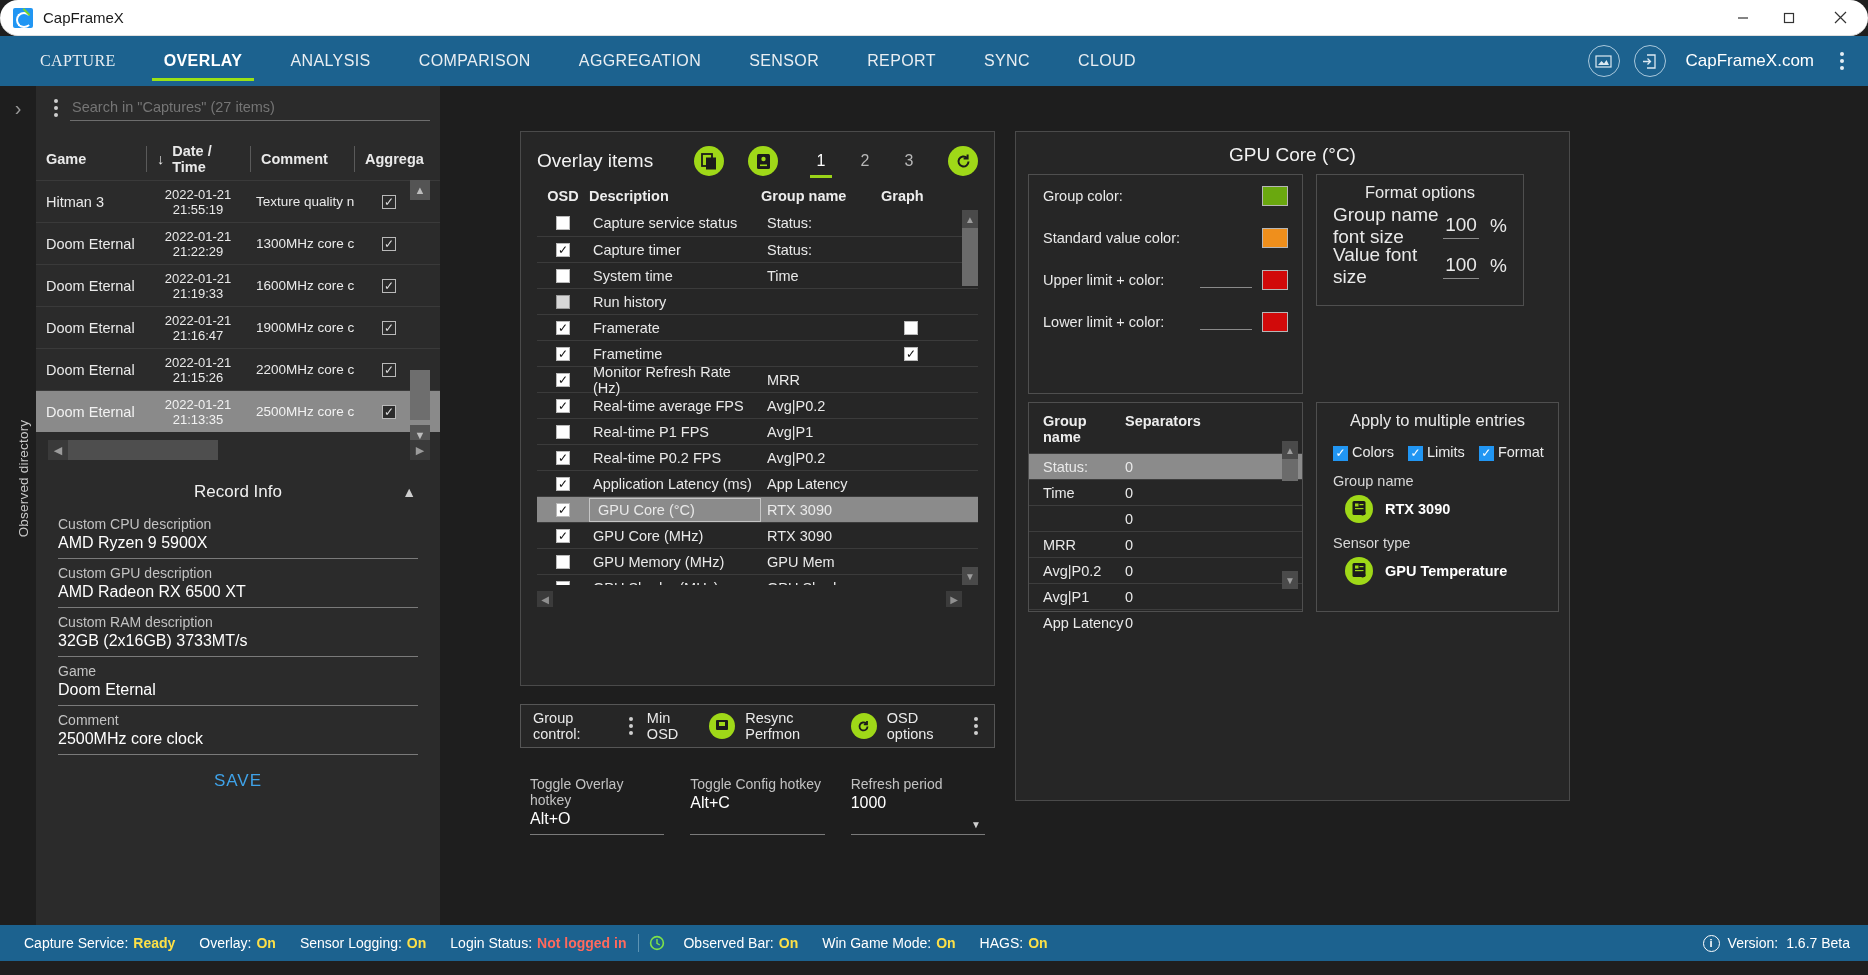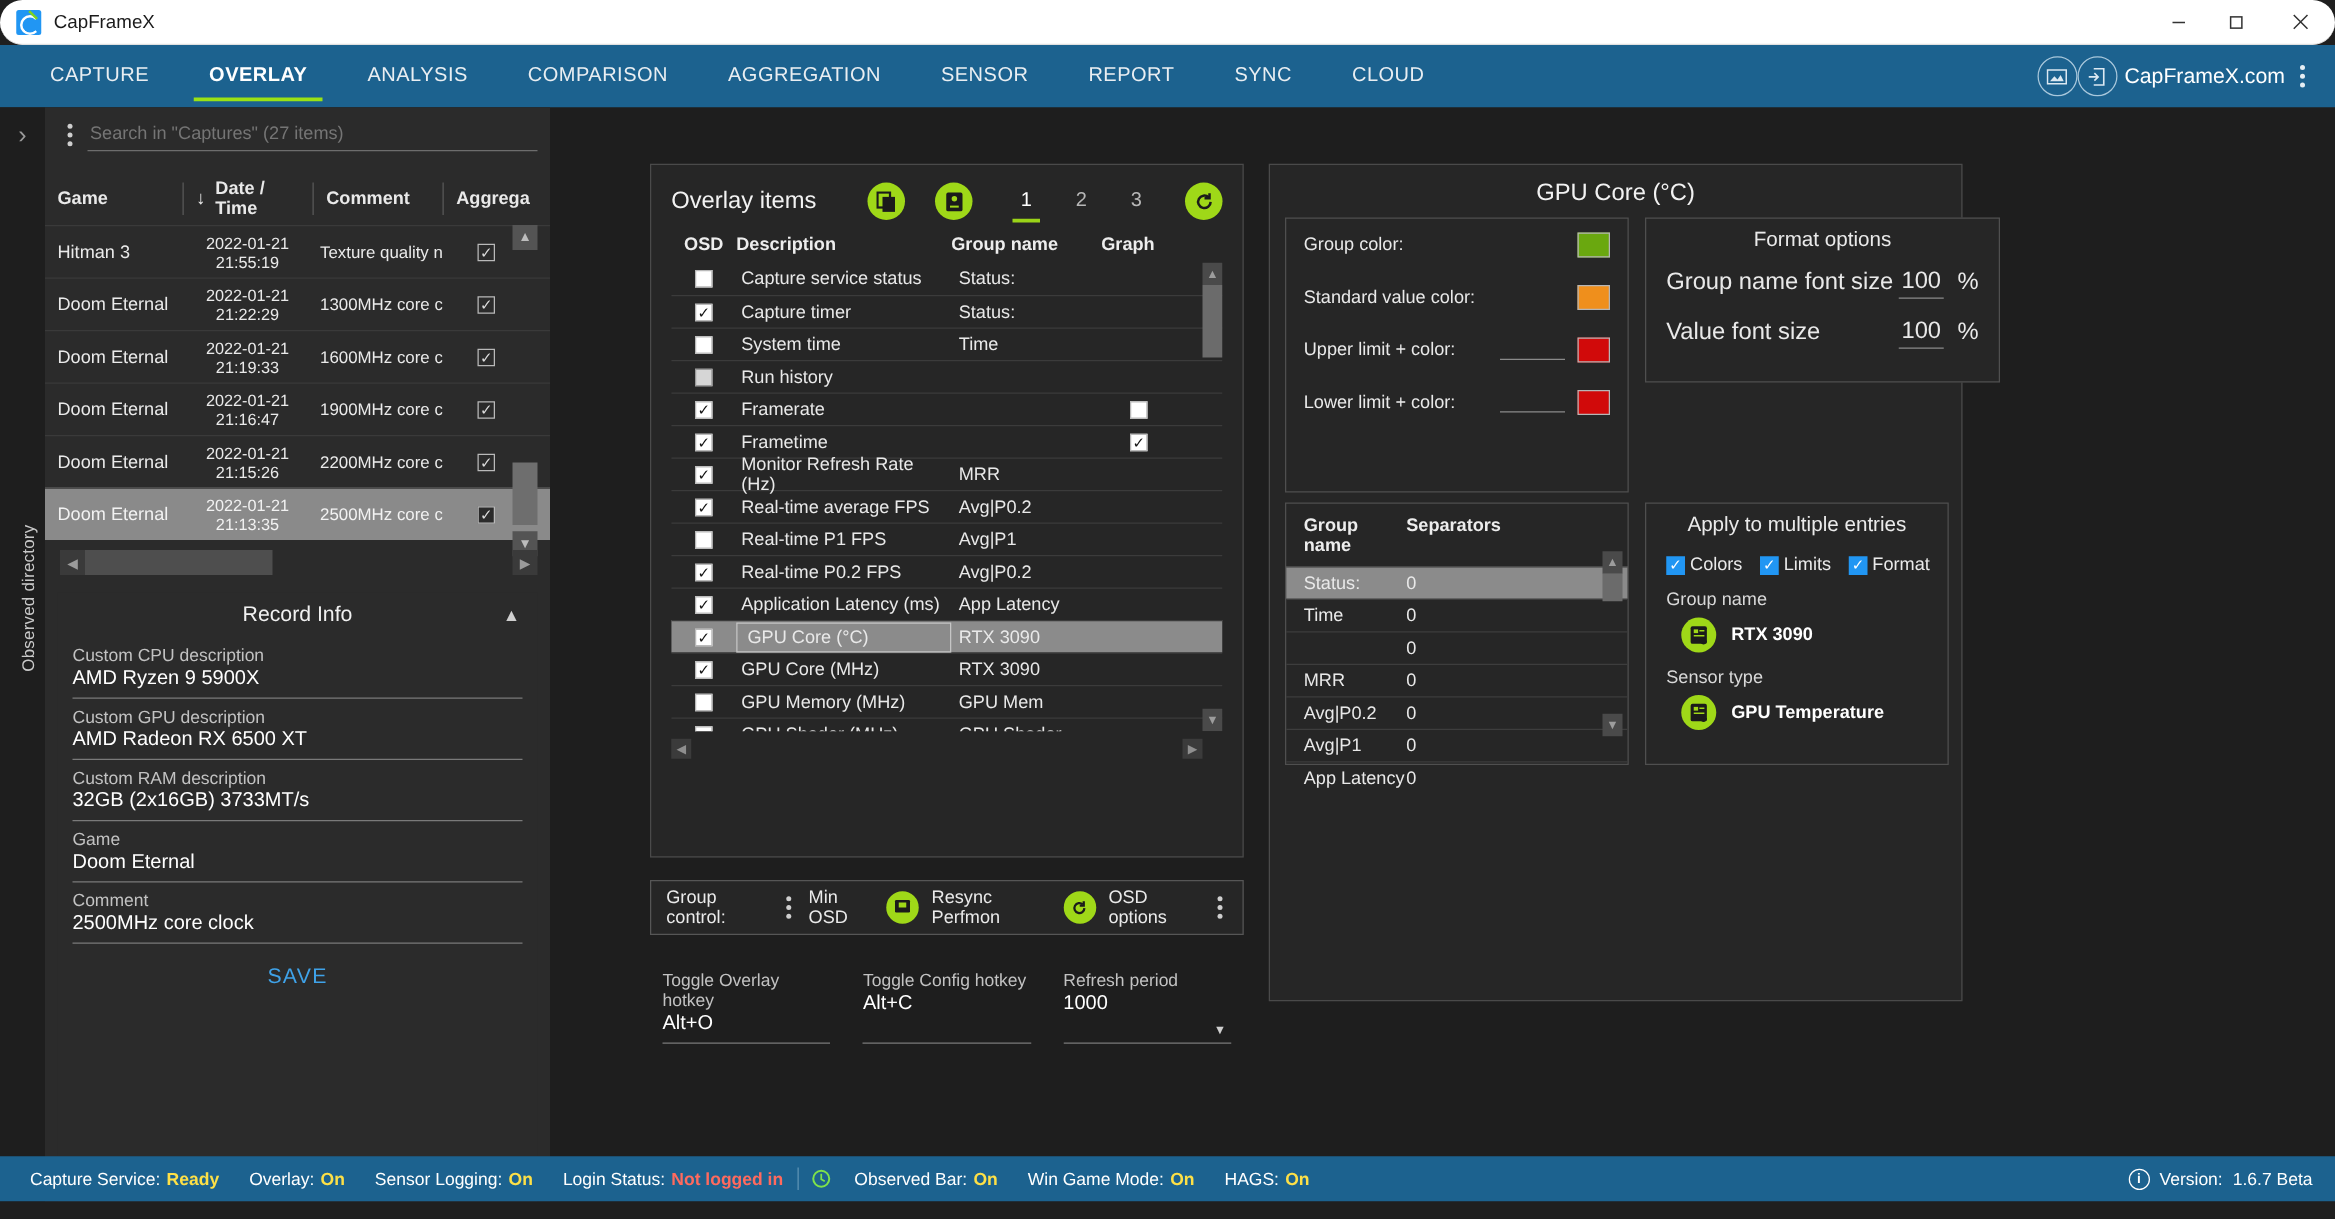--- a/index.html
+++ b/index.html
@@ -28,26 +28,26 @@
   .tb-btn:last-child{width:56px;}
   .tb-btn svg{display:block;}
   
   .navbar{
     height:50px; background:#1c628f; display:flex; align-items:stretch;
   }
   .nav-tab{
     display:flex;align-items:center;padding:0 24px;color:#e9eef2;
     font-size:16px;letter-spacing:.4px;position:relative;cursor:pointer;
   }
-  .nav-tab:first-child{margin-left:16px;}
+  .nav-tab:first-child{margin-left:16px;font-family:Liberation Serif, serif;}
   .nav-tab.active{color:#ffffff;font-weight:bold;}
   .nav-tab.active::after{
     content:"";position:absolute;left:12px;right:12px;bottom:5px;height:3px;background:#9ae215;
   }
-  .nav-right{margin-left:auto;display:flex;align-items:center;padding-right:10px;}
+  .nav-right{margin-left:auto;display:flex;align-items:center;padding-right:10px;gap:14px;}
   .nav-circ{
     width:32px;height:32px;border-radius:50%;border:1px solid #a9c8dc;
     display:flex;align-items:center;justify-content:center;color:#dce9f2;
   }
   .nav-site{color:#ffffff;font-size:17px;margin-left:6px;}
   .nav-dots{display:flex;flex-direction:column;gap:3px;padding:0 14px 0 12px;}
   .nav-dots i{width:4px;height:4px;background:#e4eef5;border-radius:50%;display:block;}
   
   .main{ position:relative; height:875px; background:#1e1e1e; display:flex; }
   
@@ -156,21 +156,21 @@
   .rt-title{text-align:center;font-size:19px;color:#f2f2f2;padding:12px 0 0;}
   .sub{position:absolute;border:1px solid #4f4f4f;background:#262626;}
   .sub-title{text-align:center;font-size:16.5px;color:#eaeaea;padding:8px 0 4px;}
   .cl{left:12px;top:42px;width:275px;height:220px;}
   .cl-row{display:flex;align-items:center;padding:0 14px;height:42px;font-size:14.5px;color:#e9e9e9;}
   .cl-row .lbl{flex:1;}
   .swatch{width:26px;height:20px;border:1px solid #b6b6b6;}
   .lim-in{width:52px;border-bottom:1px solid #8a8a8a;height:16px;margin-right:10px;}
   .reset-sm{width:22px;height:22px;border-radius:50%;background:#9fd818;display:inline-flex;
     align-items:center;justify-content:center;margin-left:10px;cursor:pointer;vertical-align:middle;}
-  .fo{left:300px;top:42px;width:284px;height:132px;}
+  .fo{left:300px;top:42px;width:208px;height:132px;}
   .fo-row{display:flex;align-items:center;padding:0 16px;height:40px;font-size:19px;color:#e9e9e9;}
   .fo-row .lbl{flex:1;}
   .fo-in{width:36px;text-align:center;border-bottom:1px solid #8a8a8a;padding-bottom:2px;}
   .fo-pct{width:28px;text-align:right;}
   .gt{left:12px;top:270px;width:275px;height:210px;}
   .gt-head{display:flex;font-size:14.5px;font-weight:bold;color:#ededed;padding:10px 0 8px 14px;}
   .gt-head .a{width:82px;}
   .gtrow{display:flex;align-items:center;height:26px;border-top:1px solid #3d3d3d;
     font-size:14.5px;color:#e9e9e9;padding-left:14px;}
   .gtrow.sel{background:#8b8b8b;}

